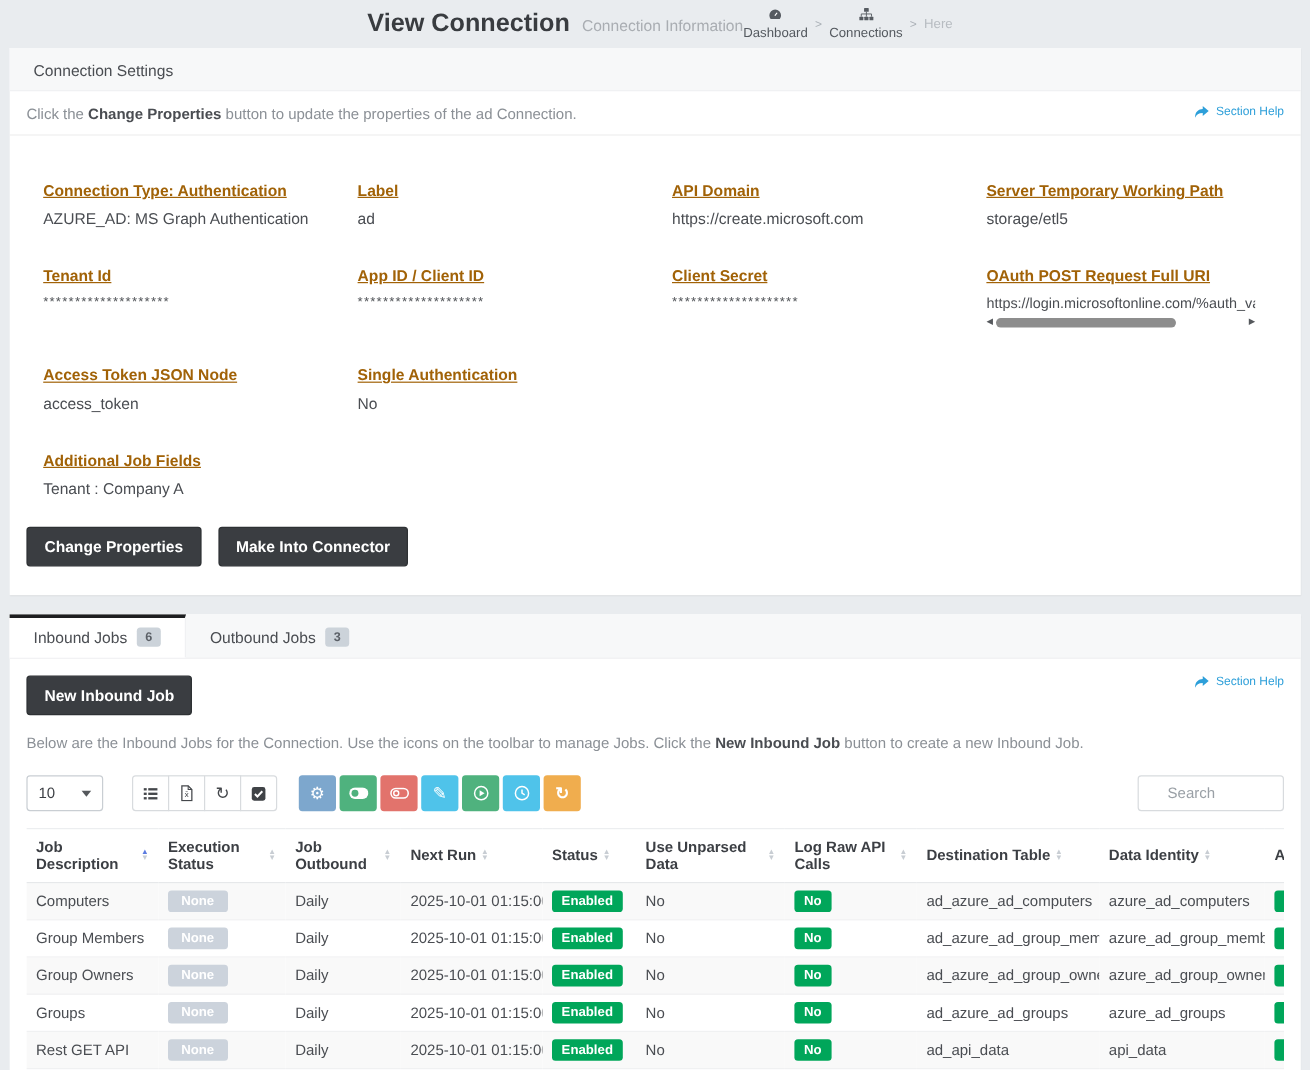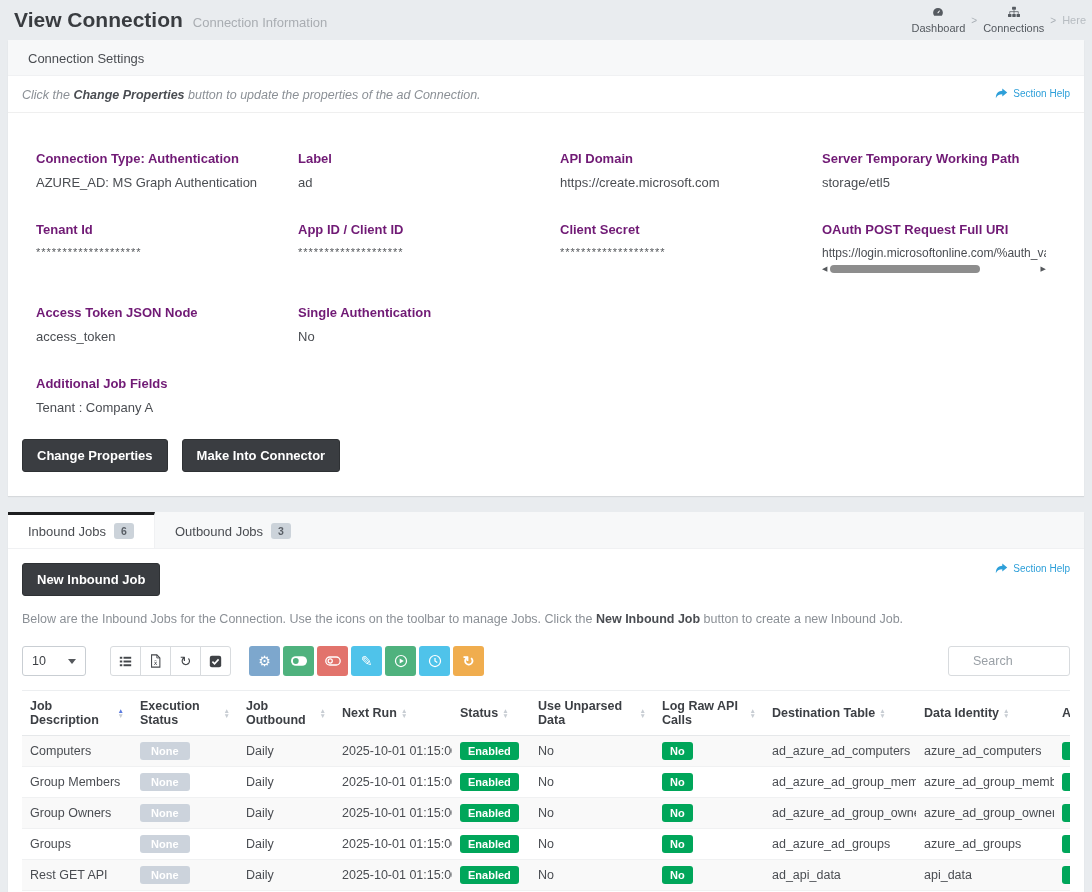--- a/index.html
+++ b/index.html
@@ -2,43 +2,43 @@
 <html><head>
 <meta charset="utf-8">
 <style>
   * { box-sizing: border-box; margin: 0; padding: 0; }
   html,body { width:1092px; height:892px; overflow:hidden; }
   body {
     font-family: "Liberation Sans", "DejaVu Sans", sans-serif;
     background:#e9ecef; color:#4a4d52; font-size:13px;
   }
   
-  .page-header { height:40px; display:flex; align-items:center; justify-content:space-between; padding:0 6px 0 14px; }
+  .page-header { height:40px; display:flex; align-items:center; justify-content:center; padding:0 6px 0 14px; }
   .title-wrap { display:flex; align-items:baseline; gap:10px; }
   .page-title { font-size:21px; font-weight:700; color:#393c40; }
   .page-subtitle { font-size:13px; color:#a9adb2; }
   .breadcrumb { display:flex; align-items:center; gap:6px; font-size:11px; color:#54595f; white-space:nowrap; }
   .breadcrumb .crumb { display:flex; align-items:center; gap:4px; cursor:pointer;flex-direction:column; }
   .breadcrumb .sep { color:#aab0b6; font-size:10px; }
   .breadcrumb .crumb.last { color:#b7bcc1; }
   
   .card { background:#fff; margin:0 8px 16px 8px; box-shadow:0 1px 1px rgba(0,0,0,.08); }
   .tab-strip { display:flex; background:#f7f8f9; border-bottom:1px solid #f0f1f3; }
   .tab { padding:11px 20px 9px 20px; font-size:13px; color:#4a4d52; cursor:pointer; display:flex; align-items:center; gap:8px; }
   .tab.active { background:#fff; border-top:3px solid #1d1e20; padding-top:8px; border-right:1px solid #f0f1f3; }
   .tab-badge { background:#ccd3da; color:#5a5f66; font-size:10.5px; font-weight:700; padding:2px 7px; border-radius:3px; }
   
   .section-intro { display:flex; justify-content:space-between; align-items:flex-start; padding:12px 14px 10px 14px; border-bottom:1px solid #efefef; }
-  .intro-text { font-size:12.5px; color:#8b9096;font-style:italic; }
+  .intro-text { font-size:12.5px; color:#8b9096; }
   .intro-text b { color:#4a4d52; }
   .section-help { display:flex; align-items:center; gap:5px; color:#2d9fd9; font-size:10px; cursor:pointer; white-space:nowrap; }
   
   .fields { display:grid; grid-template-columns:1fr 1fr 1fr 1fr; row-gap:32px; padding:38px 14px 24px 14px; }
   .field { padding-left:14px; }
-  .field-label { font-weight:700; color:#701a75; font-size:13px; margin-bottom:9px; }
+  .field-label { font-weight:700; color:#a16207; font-size:13px; margin-bottom:9px;text-decoration:underline; }
   .field-value { font-size:13px; color:#4a4d52; }
   .field-value.masked { font-size:11px; letter-spacing:1px; color:#55585c; }
   .field-value.clip { white-space:nowrap; overflow:hidden; width:224px; font-size:12px; }
   .h-scroll { display:flex; align-items:center; width:224px; margin-top:5px; gap:3px; }
   .h-scroll .arrow { font-size:7px; color:#55585c; line-height:8px; }
   .h-scroll .track { flex:1; height:8px; position:relative; }
   .h-scroll .thumb { position:absolute; left:0; top:0; height:8px; background:#8d8d8d; border-radius:4px; }
   
   .btn-row { display:flex; gap:14px; padding:0 14px 24px 14px; }
   .btn-dark { background:#3a3d41; color:#fff; font-weight:700; font-size:13px; padding:8px 14px; border:1px solid #2e3134; border-radius:3px; cursor:pointer; font-family:inherit; }

